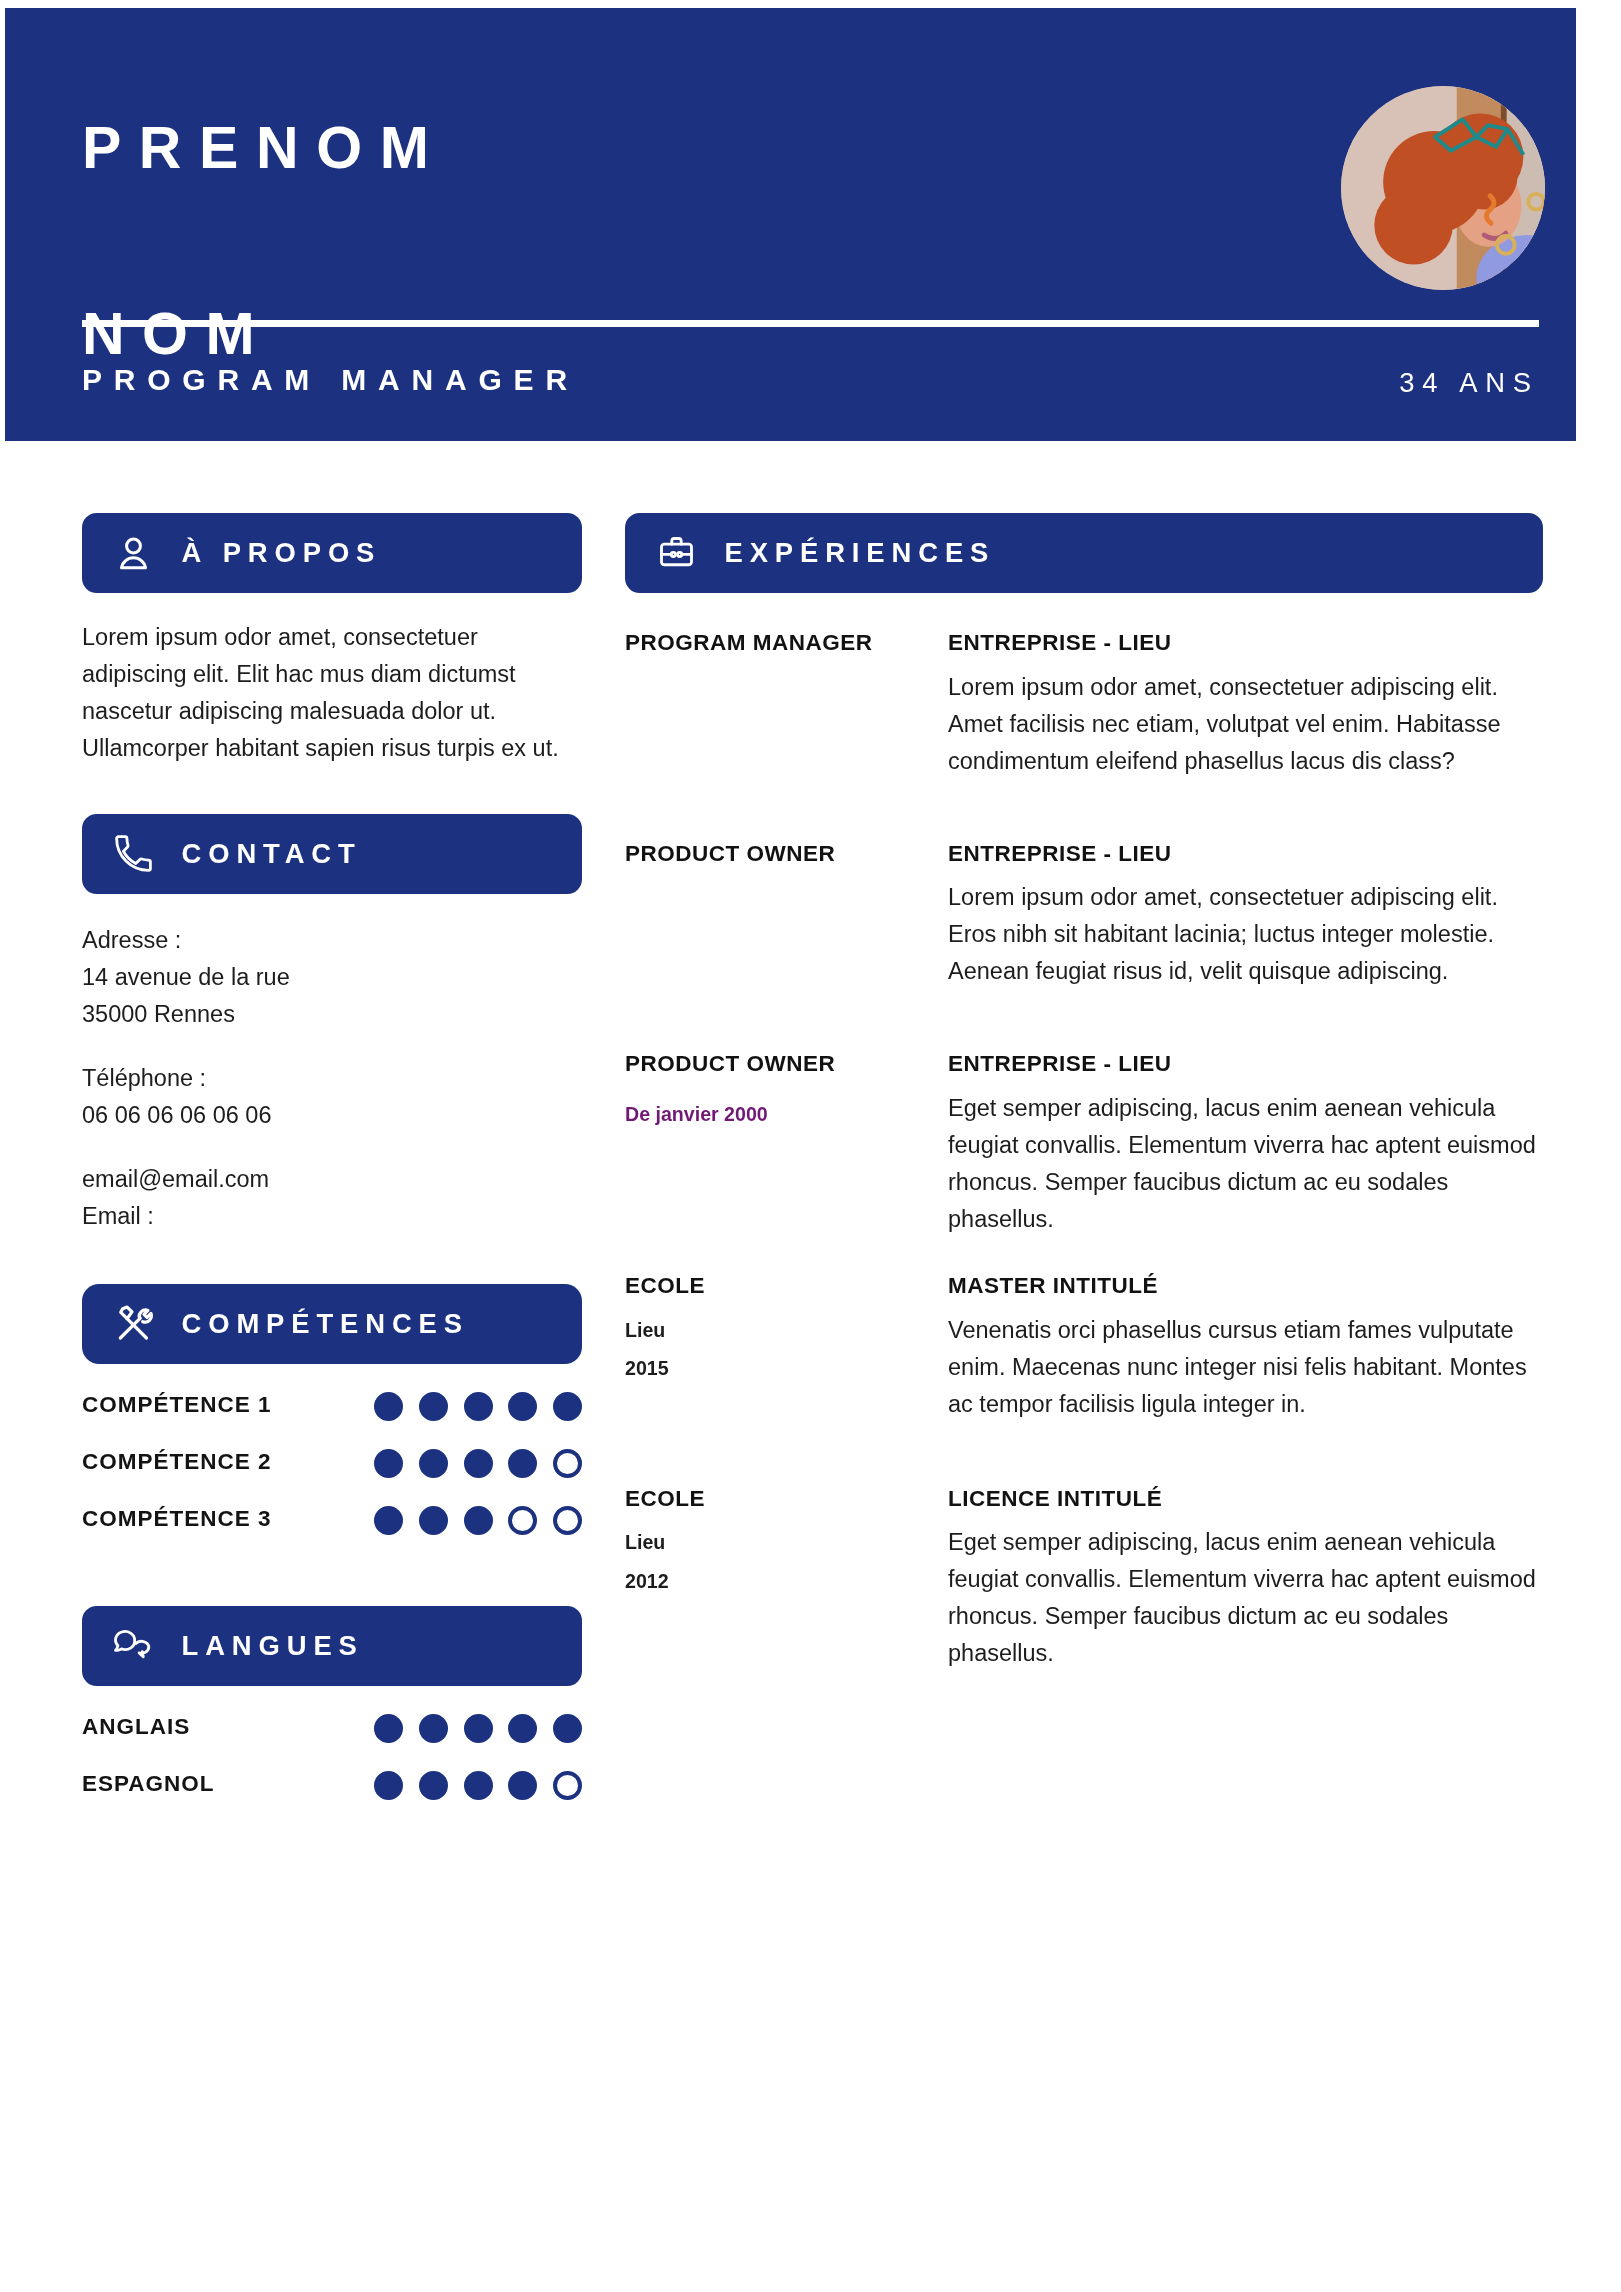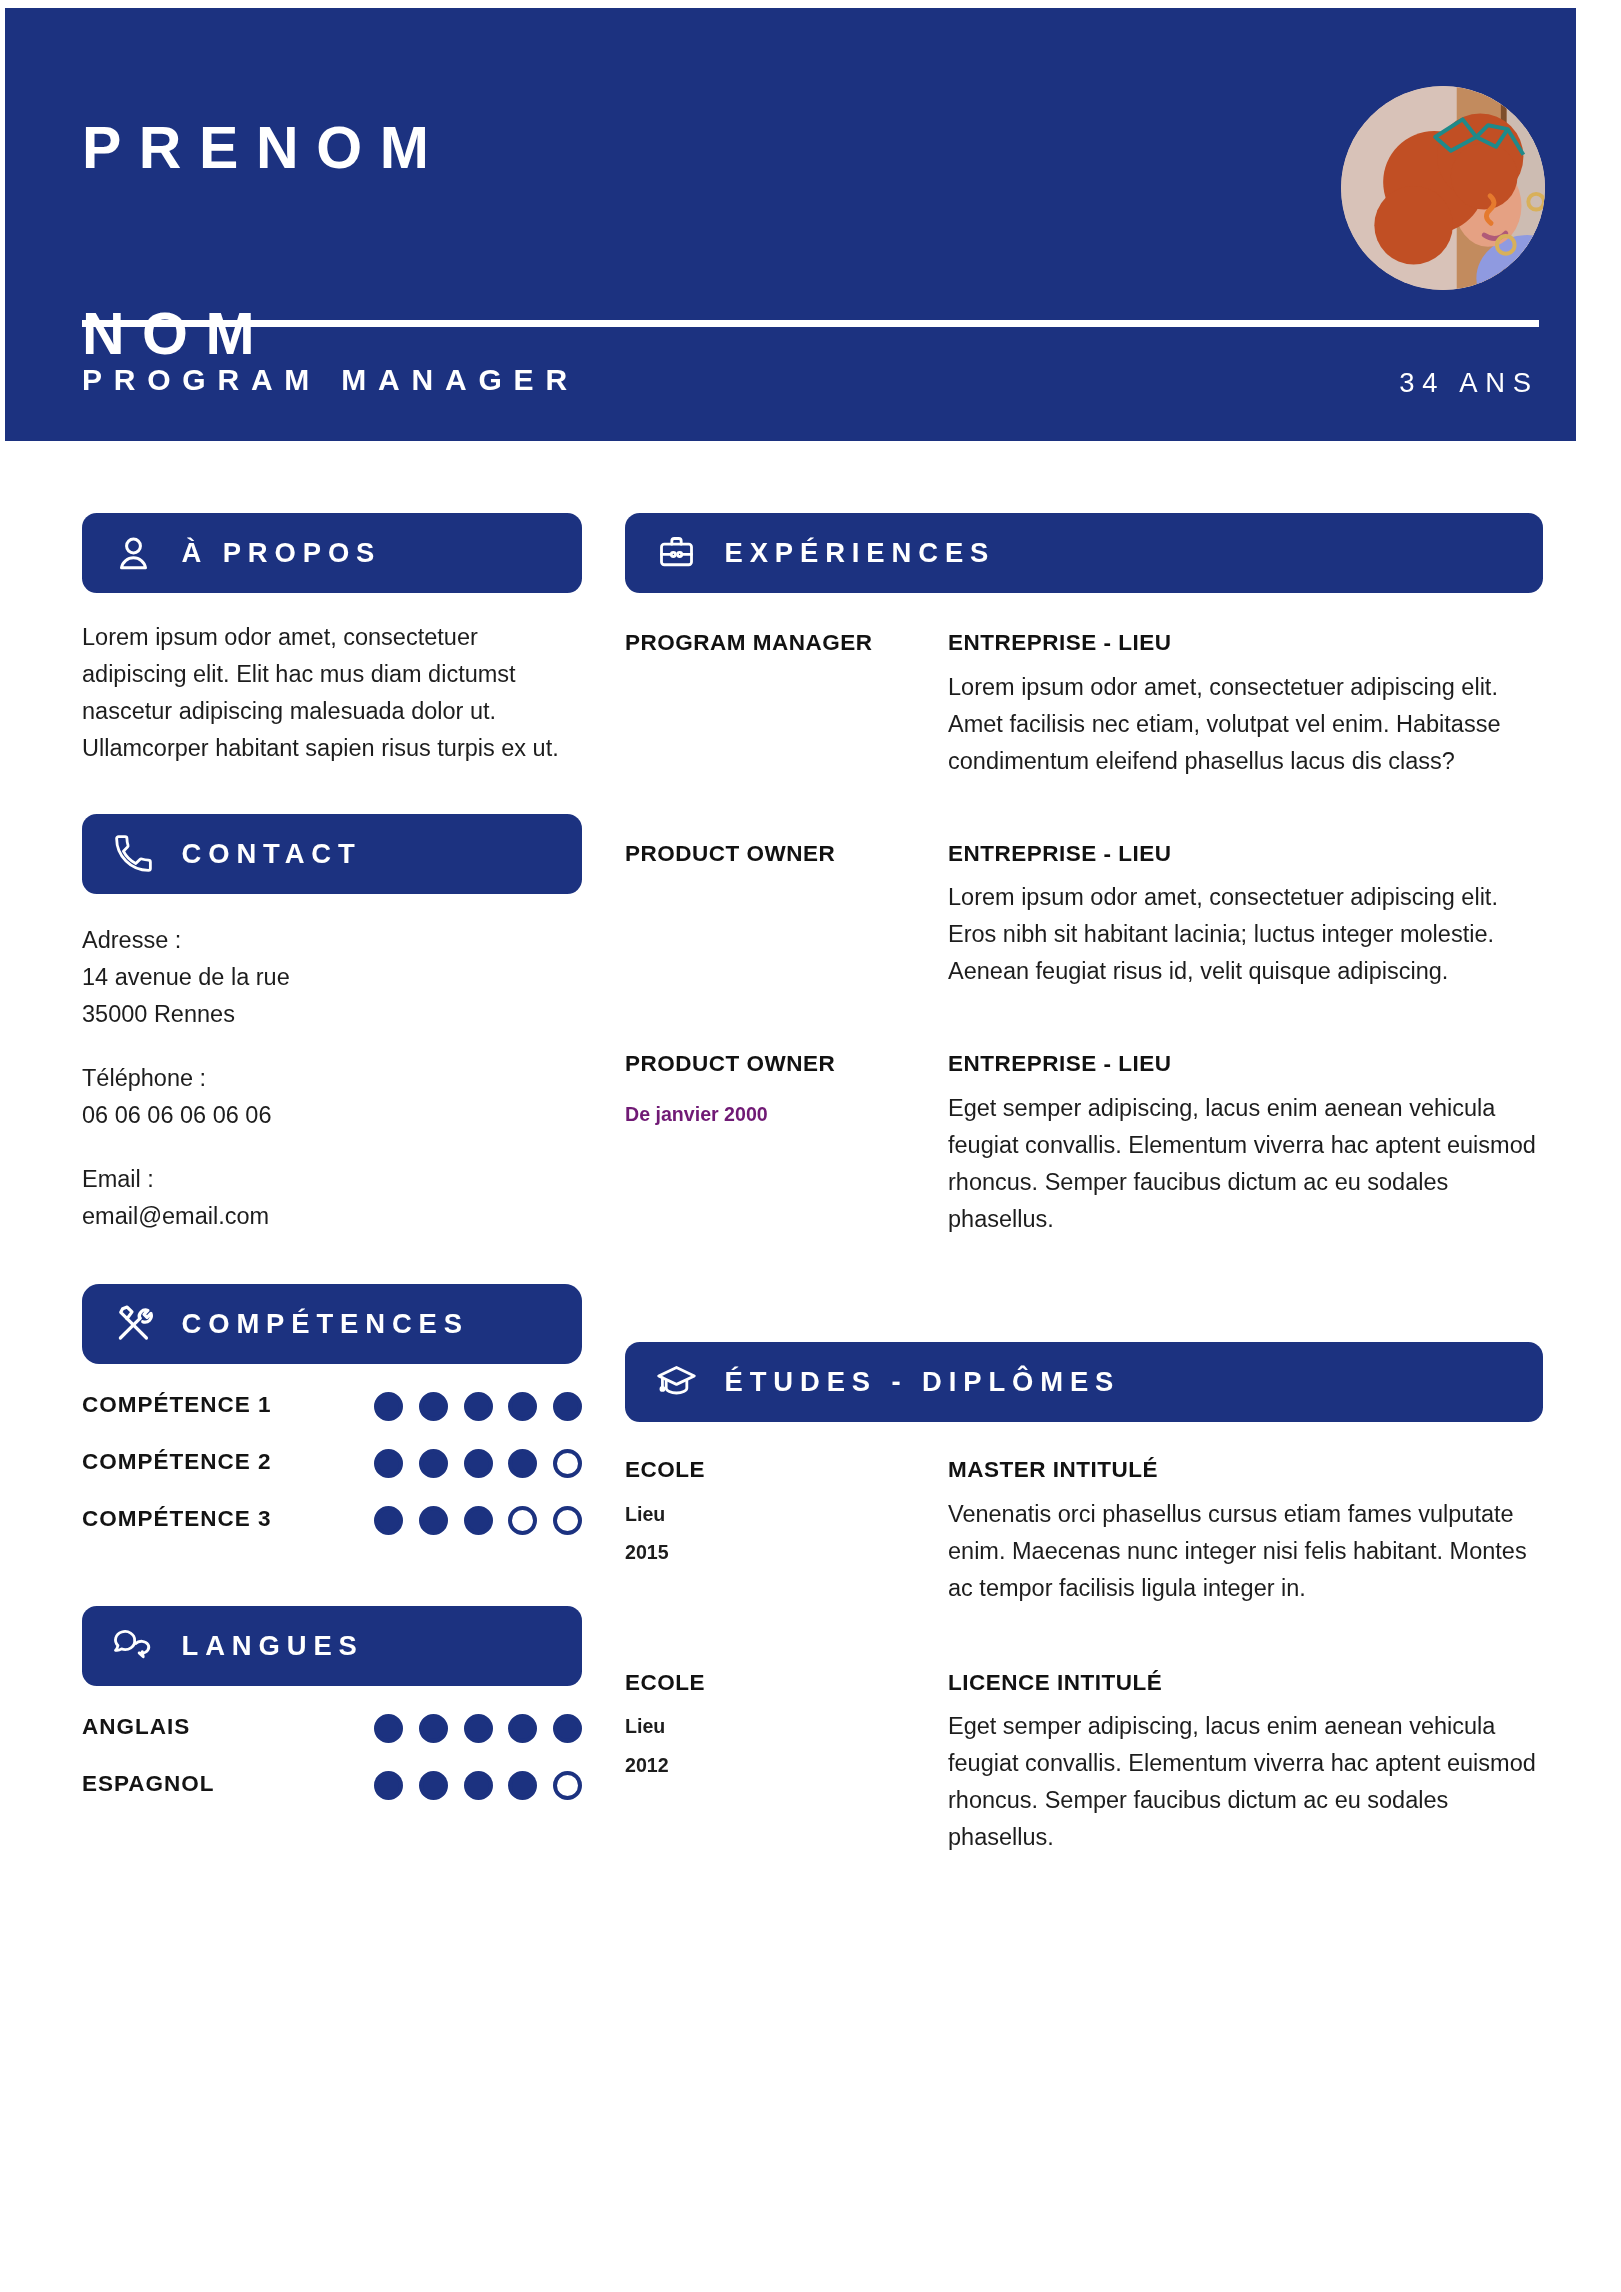--- a/index.html
+++ b/index.html
@@ -129,22 +129,22 @@
       <div class="block">
         <div>Adresse :</div>
         <div>14 avenue de la rue</div>
         <div>35000 Rennes</div>
       </div>
       <div class="block">
         <div>Téléphone :</div>
         <div>06 06 06 06 06 06</div>
       </div>
       <div class="block">
+        <div>email@email.com</div>
         <div>Email :</div>
-        <div>email@email.com</div>
       </div>
     </div>
 
     <div class="section-head head-skills">
       <span class="icon">
         <svg viewBox="0 0 24 24">
             <g stroke="#fff" stroke-width="1.7" fill="none" stroke-linecap="round" stroke-linejoin="round">
           <path d="M5 19.2 15.6 8.6"></path>
               <path d="M15.3 8.9a3.4 3.4 0 0 1 4.4-4.4l-2.1 2.1 1.6 1.6 2.1-2.1a3.4 3.4 0 0 1-4.4 4.4"></path>
           <path d="M18.9 19.2 8.3 8.6"></path>
@@ -270,33 +270,20 @@
       <div class="entry-role">PRODUCT OWNER</div>
       <div class="entry-date">De janvier 2000</div>
     </div>
     <div class="entry-right">
       <div class="entry-company">ENTREPRISE - LIEU</div>
       <div class="entry-desc">Eget semper adipiscing, lacus enim aenean vehicula feugiat convallis. Elementum viverra hac aptent euismod rhoncus. Semper faucibus dictum ac eu sodales phasellus.</div>
     </div>
   </div>
 </div>
 
-    <div class="section-head head-edu">
-      <span class="icon">
-        <svg viewBox="0 0 24 24">
-            <g stroke="#fff" stroke-width="1.5" fill="none" stroke-linecap="round" stroke-linejoin="round">
-          <path d="M12 4 2.5 8.5 12 13l9.5-4.5z"></path>
-          <path d="M6.5 10.9v4.1c0 1.3 2.5 2.6 5.5 2.6s5.5-1.3 5.5-2.6v-4.1"></path>
-          <path d="M4.5 9.5v5"></path>
-              <circle cx="4.5" cy="15.4" r="0.8" fill="#fff"></circle>
-            </g>
-          </svg>
-      </span>
-      <span class="label">ÉTUDES - DIPLÔMES</span>
-    </div>
     <div class="edu-list">
   <div class="entry">
     <div class="entry-left">
       <div class="entry-role">ECOLE</div>
       <div class="edu-place">Lieu</div>
       <div class="edu-year">2015</div>
     </div>
     <div class="entry-right">
       <div class="entry-company">MASTER INTITULÉ</div>
       <div class="entry-desc">Venenatis orci phasellus cursus etiam fames vulputate enim. Maecenas nunc integer nisi felis habitant. Montes ac tempor facilisis ligula integer in.</div>

